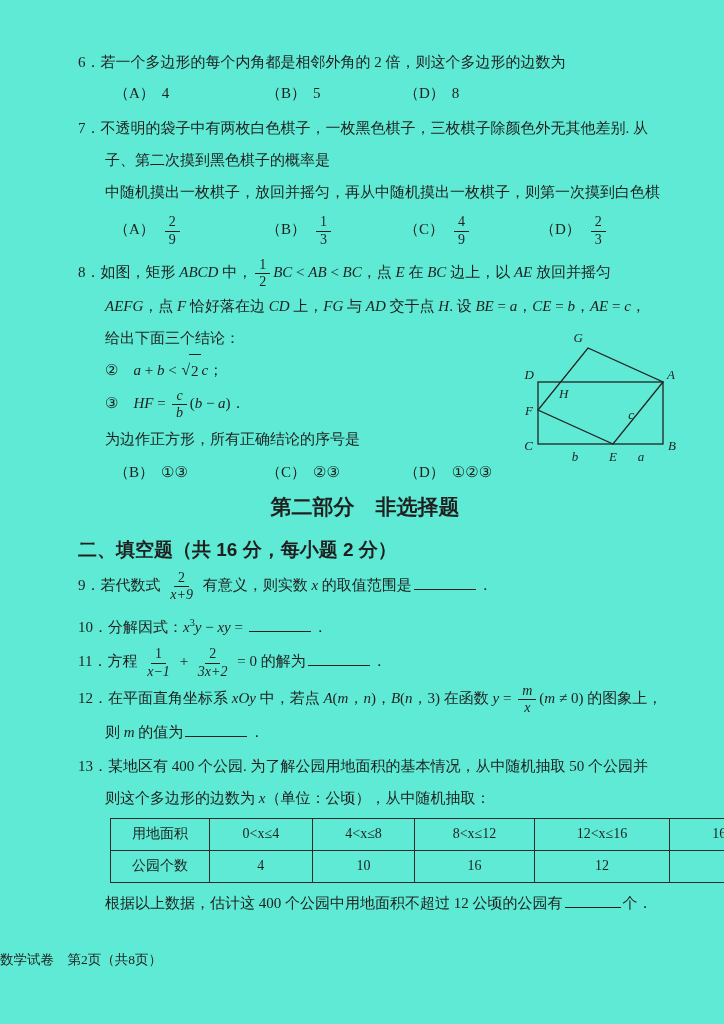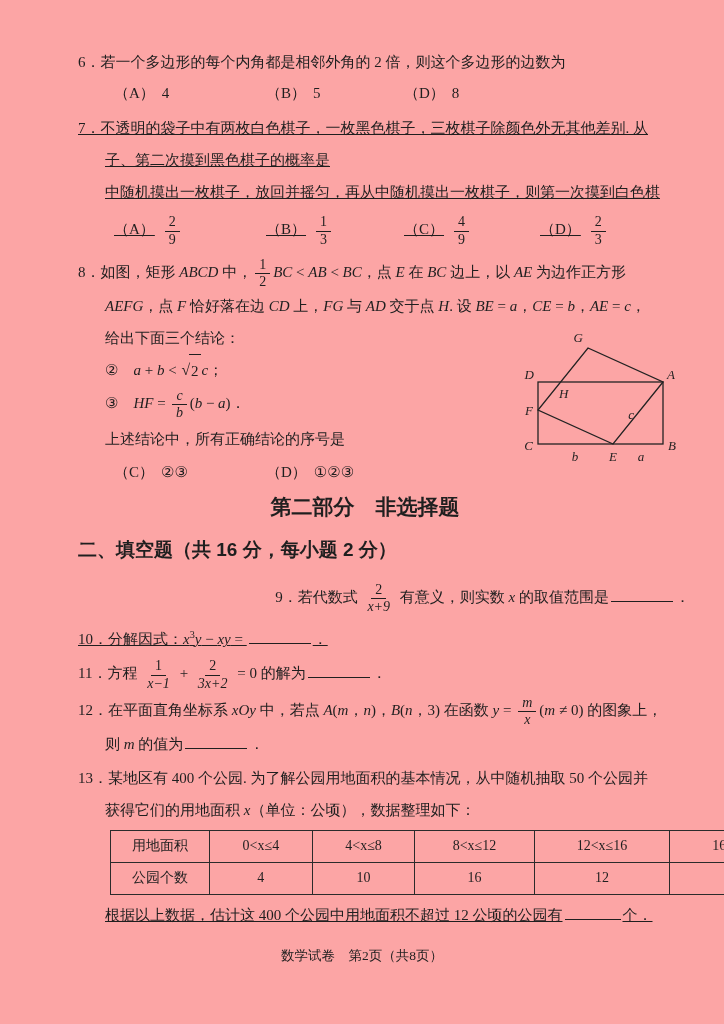--- a/index.html
+++ b/index.html
@@ -2,30 +2,30 @@
 <html><head>
 <meta charset="utf-8">
 <style>
   html,body{margin:0;padding:0;background:#e9e9e7;}
   .page{
     position:relative;
     width:724px;
     min-height:1024px;
     box-sizing:border-box;
     margin:0 auto;
-    background:#fca5a5;
+    background:#5eead4;
     color:#1f1f1f;
     padding:46px 34px 0 78px;
     font-family:"Liberation Serif","DejaVu Serif",serif;
     font-size:15px;
   }
   .line{line-height:32px;}
   .cont{padding-left:27px;}
   .q{margin:0;}
-  .mt2{margin-top:2px;} .mt4{margin-top:4px;text-decoration:underline;} .mt6{margin-top:18px;text-align:right;}
+  .mt2{margin-top:2px;} .mt4{margin-top:4px;} .mt6{margin-top:6px;}
   .opts{
     display:grid;
     grid-template-columns:152px 138px 136px 1fr;
     padding-left:36px;
     line-height:30px;
     align-items:center;
   }
   .opts.fr{min-height:46px;}
   .opt .seg:first-child{margin-right:7px;}
   
@@ -59,21 +59,21 @@
   .fig text{font-family:"Liberation Serif","DejaVu Serif",serif;font-style:italic;font-size:13px;fill:#1f1f1f;}
   
   .ftable{
     border-collapse:collapse;margin:4px 0 0 32px;width:696px;
     font-size:14px;text-align:center;
   }
   .ftable td{border:1.4px solid #2b2b2b;height:29px;padding:1px 3px;}
   .ftable .c0{width:92px;}
   
   .footer{
-    margin:14px -34px 0 -78px;text-align:center;
+    margin:30px -34px 0 -78px;
     font-size:13.5px;line-height:22px;padding-bottom:16px;
   }
 </style>
 </head>
 <body>
 
 <div class="page">
 
   <div class="q">
     <div class="line"><span class="seg cn">6．若一个多边形的每个内角都是相邻外角的 2 倍，则这个多边形的边数为</span></div>
@@ -105,33 +105,34 @@
             <span class="fnum u">2</span>
             <span class="fden u">3</span>
           </span></span>
     </div>
   </div>
 
   <div class="q mt2 q8wrap">
     <div class="line"><span class="seg cn">8．如图，矩形 </span><span class="seg m">ABCD</span><span class="seg cn"> 中，</span><span class="frac">
           <span class="fnum u">1</span>
           <span class="fden u">2</span>
-        </span><span class="seg m">BC</span><span class="seg cn"> &lt; </span><span class="seg m">AB</span><span class="seg cn"> &lt; </span><span class="seg m">BC</span><span class="seg cn">，点 </span><span class="seg m">E</span><span class="seg cn"> 在 </span><span class="seg m">BC</span><span class="seg cn"> 边上，以 </span><span class="seg m">AE</span><span class="seg cn"> 为边作正方形</span></div>
+        </span><span class="seg m">BC</span><span class="seg cn"> &lt; </span><span class="seg m">AB</span><span class="seg cn"> &lt; </span><span class="seg m">BC</span><span class="seg cn">，点 </span><span class="seg m">E</span><span class="seg cn"> 在 </span><span class="seg m">BC</span><span class="seg cn"> 边上，以 </span><span class="seg m">AE</span><span class="seg cn"> 放回并摇匀</span></div>
     <div class="line cont"><span class="seg m">AEFG</span><span class="seg cn">，点 </span><span class="seg m">F</span><span class="seg cn"> 恰好落在边 </span><span class="seg m">CD</span><span class="seg cn"> 上，</span><span class="seg m">FG</span><span class="seg cn"> 与 </span><span class="seg m">AD</span><span class="seg cn"> 交于点 </span><span class="seg m">H</span><span class="seg cn">. 设 </span><span class="seg m">BE</span><span class="seg cn"> = </span><span class="seg m">a</span><span class="seg cn">，</span><span class="seg m">CE</span><span class="seg cn"> = </span><span class="seg m">b</span><span class="seg cn">，</span><span class="seg m">AE</span><span class="seg cn"> = </span><span class="seg m">c</span><span class="seg cn">，</span></div>
     <div class="line cont"><span class="seg cn">给出下面三个结论：</span></div>
     <div class="line cont"><span class="seg cn">②　</span><span class="seg m">a</span><span class="seg cn"> + </span><span class="seg m">b</span><span class="seg cn"> &lt; </span><span class="sqrt">
           <span class="rsign">√</span>
           <span class="rad u">2</span>
         </span><span class="seg m">c</span><span class="seg cn">；</span></div>
     <div class="line cont"><span class="seg cn">③　</span><span class="seg m">HF</span><span class="seg cn"> = </span><span class="frac">
           <span class="fnum m">c</span>
           <span class="fden m">b</span>
         </span><span class="seg cn">(</span><span class="seg m">b</span><span class="seg cn"> − </span><span class="seg m">a</span><span class="seg cn">)．</span></div>
-    <div class="line cont mt2"><span class="seg cn">上述结论中，所有正确结论的序号是</span></div>
+    <div class="line cont mt2"><span class="seg cn">为边作正方形，所有正确结论的序号是</span></div>
     <div class="opts mt2">
+      <span class="opt"><span class="seg cn">（B）</span><span class="seg cn">①③</span></span>
       <span class="opt"><span class="seg cn">（C）</span><span class="seg cn">②③</span></span>
       <span class="opt"><span class="seg cn">（D）</span><span class="seg cn">①②③</span></span>
     </div>
 
     <svg class="fig" width="190" height="148" viewBox="0 0 190 148">
       <rect x="35" y="60" width="125" height="62"></rect>
       <path d="M160,60 L110,122 L35,88 L85,26 Z"></path>
       <text x="80" y="20" text-anchor="end">G</text>
       <text x="31" y="57" text-anchor="end">D</text>
       <text x="56" y="76">H</text>
@@ -174,21 +175,21 @@
   <div class="q mt2">
     <div class="line"><span class="seg cn">12．在平面直角坐标系 </span><span class="seg m">xOy</span><span class="seg cn"> 中，若点 </span><span class="seg m">A</span><span class="seg cn">(</span><span class="seg m">m</span><span class="seg cn">，</span><span class="seg m">n</span><span class="seg cn">)，</span><span class="seg m">B</span><span class="seg cn">(</span><span class="seg m">n</span><span class="seg cn">，3) 在函数 </span><span class="seg m">y</span><span class="seg cn"> = </span><span class="frac">
           <span class="fnum m">m</span>
           <span class="fden m">x</span>
         </span><span class="seg cn">(</span><span class="seg m">m</span><span class="seg cn"> ≠ 0) 的图象上，</span></div>
     <div class="line cont"><span class="seg cn">则 </span><span class="seg m">m</span><span class="seg cn"> 的值为</span><span class="blank" style="width: 62px;"></span><span class="seg cn">．</span></div>
   </div>
 
   <div class="q mt2">
     <div class="line"><span class="seg cn">13．某地区有 400 个公园. 为了解公园用地面积的基本情况，从中随机抽取 50 个公园并</span></div>
-    <div class="line cont"><span class="seg cn">获得它们的用地面积 </span><span class="seg m">x</span><span class="seg cn">（单位：公顷），数据整理如下：</span></div>
+    <div class="line cont"><span class="seg cn">则这个多边形的边数为 </span><span class="seg m">x</span><span class="seg cn">（单位：公顷），从中随机抽取：</span></div>
     <table class="ftable">
       <tbody>
           <tr>
         <td class="c0">用地面积</td>
         <td>0&lt;x≤4</td>
         <td>4&lt;x≤8</td>
         <td>8&lt;x≤12</td>
         <td>12&lt;x≤16</td>
         <td>16&lt;x≤20</td>
       </tr>

